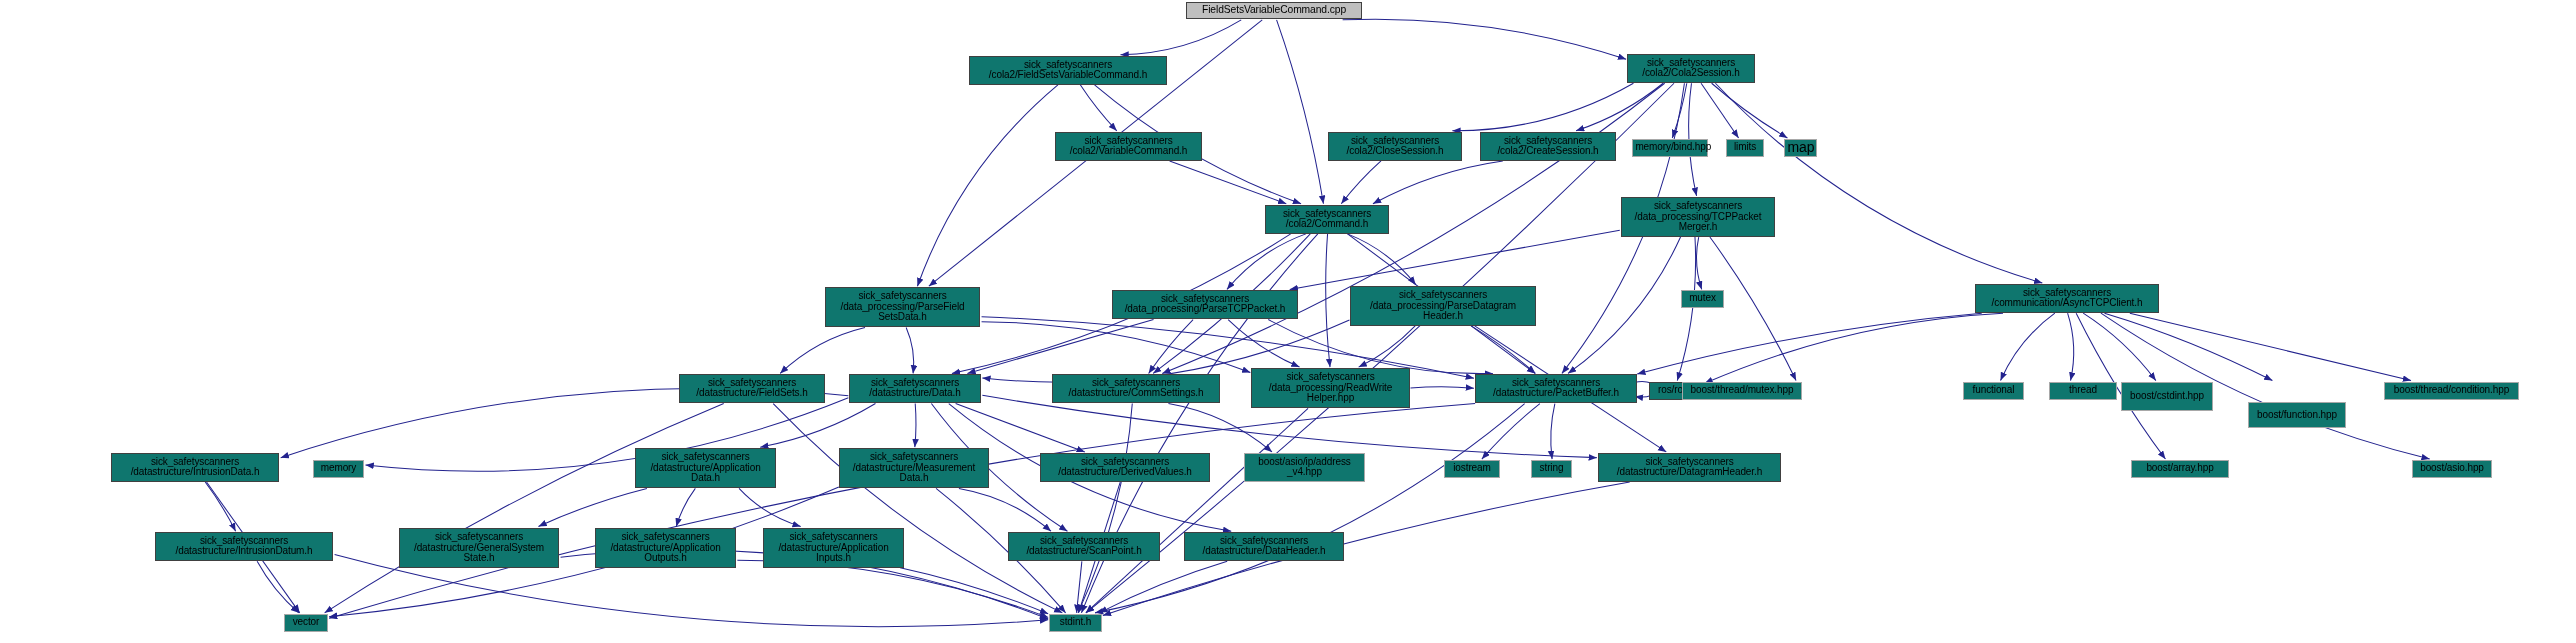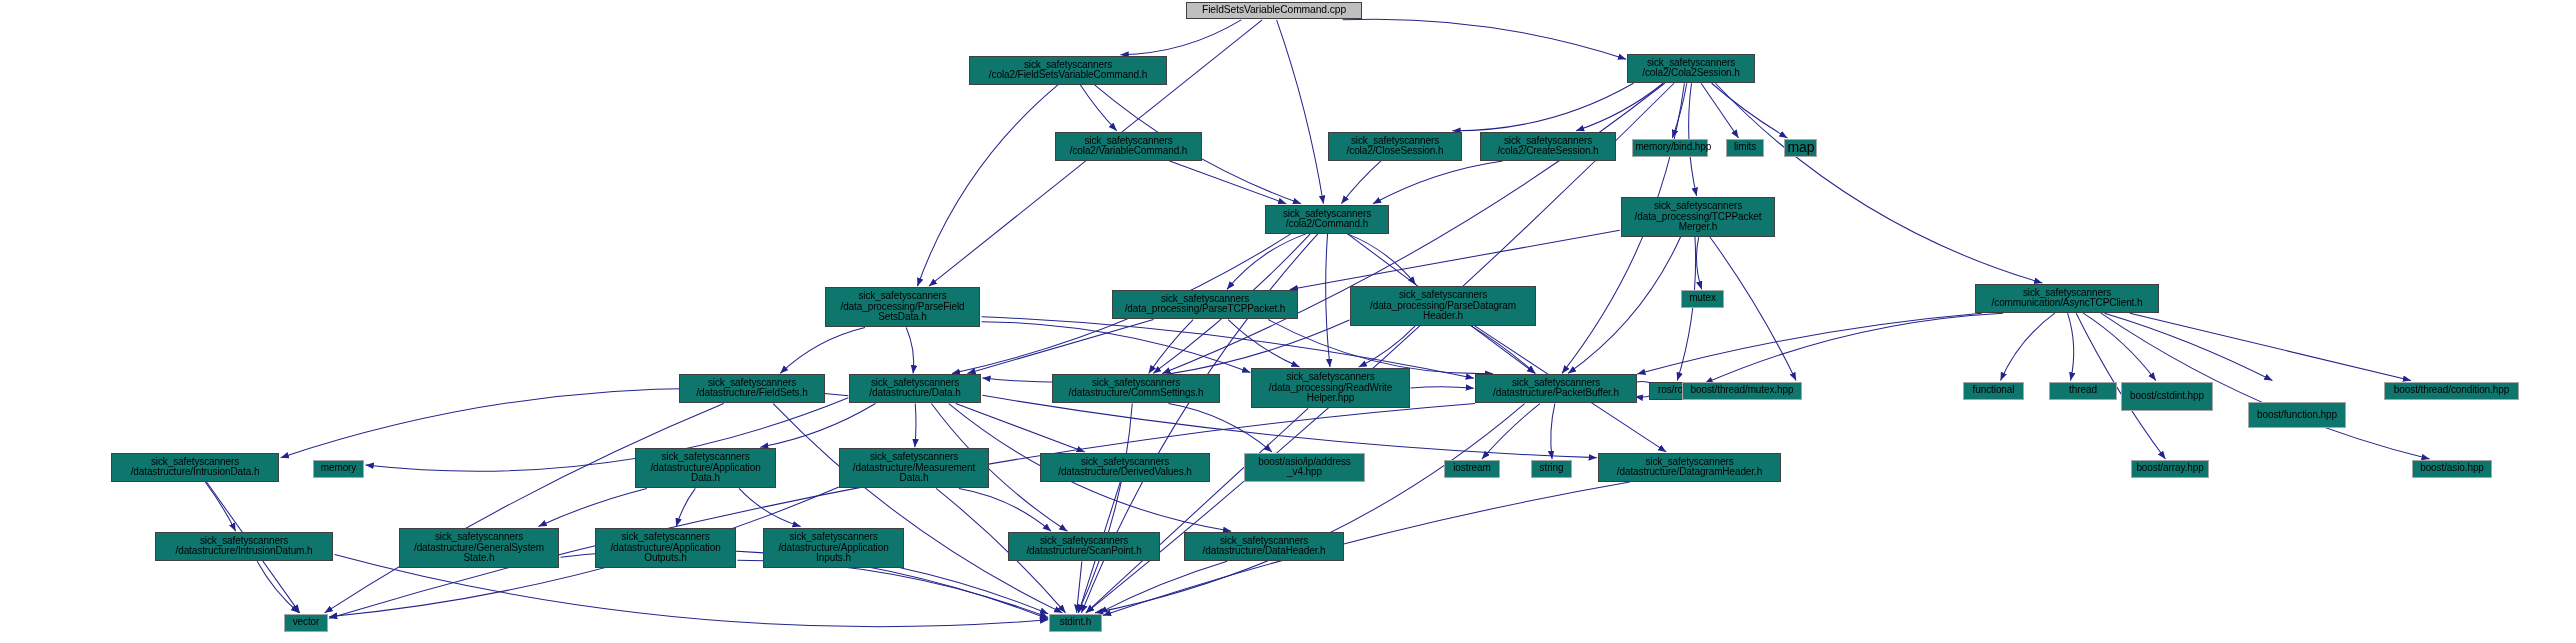--- a/index.html
+++ b/index.html
@@ -220,21 +220,21 @@
 /datastructure/Measurement
 Data.h</span></div>
       <div class="node hdr" style="left: 1040px; top: 453px; width: 170px; height: 28.6px; font-size: 10px;"><span class="lbl">sick_safetyscanners
 /datastructure/DerivedValues.h</span></div>
       <div class="node sys" style="left: 1244px; top: 453px; width: 121px; height: 28.6px; font-size: 10px;"><span class="lbl">boost/asio/ip/address
 _v4.hpp</span></div>
       <div class="node sys" style="left: 1444px; top: 460px; width: 56px; height: 17.5px; font-size: 10px;"><span class="lbl">iostream</span></div>
       <div class="node sys" style="left: 1531px; top: 460px; width: 41px; height: 17.5px; font-size: 10px;"><span class="lbl">string</span></div>
       <div class="node hdr" style="left: 1598px; top: 453px; width: 183px; height: 28.6px; font-size: 10px;"><span class="lbl">sick_safetyscanners
 /datastructure/DatagramHeader.h</span></div>
-      <div class="node sys" style="left: 2131px; top: 460px; width: 78px; height: 17.5px; font-size: 10px;"><span class="lbl">boost/array.hpp</span></div>
+      <div class="node sys" style="left: 2131px; top: 460px; width: 98px; height: 17.5px; font-size: 10px;"><span class="lbl">boost/array.hpp</span></div>
       <div class="node sys" style="left: 2412px; top: 460px; width: 80px; height: 17.5px; font-size: 10px;"><span class="lbl">boost/asio.hpp</span></div>
       <div class="node hdr" style="left: 155px; top: 532px; width: 178px; height: 28.6px; font-size: 10px;"><span class="lbl">sick_safetyscanners
 /datastructure/IntrusionDatum.h</span></div>
       <div class="node hdr" style="left: 399px; top: 528px; width: 160px; height: 40px; font-size: 10px;"><span class="lbl">sick_safetyscanners
 /datastructure/GeneralSystem
 State.h</span></div>
       <div class="node hdr" style="left: 595px; top: 528px; width: 141px; height: 40px; font-size: 10px;"><span class="lbl">sick_safetyscanners
 /datastructure/Application
 Outputs.h</span></div>
       <div class="node hdr" style="left: 763px; top: 528px; width: 141px; height: 40px; font-size: 10px;"><span class="lbl">sick_safetyscanners

